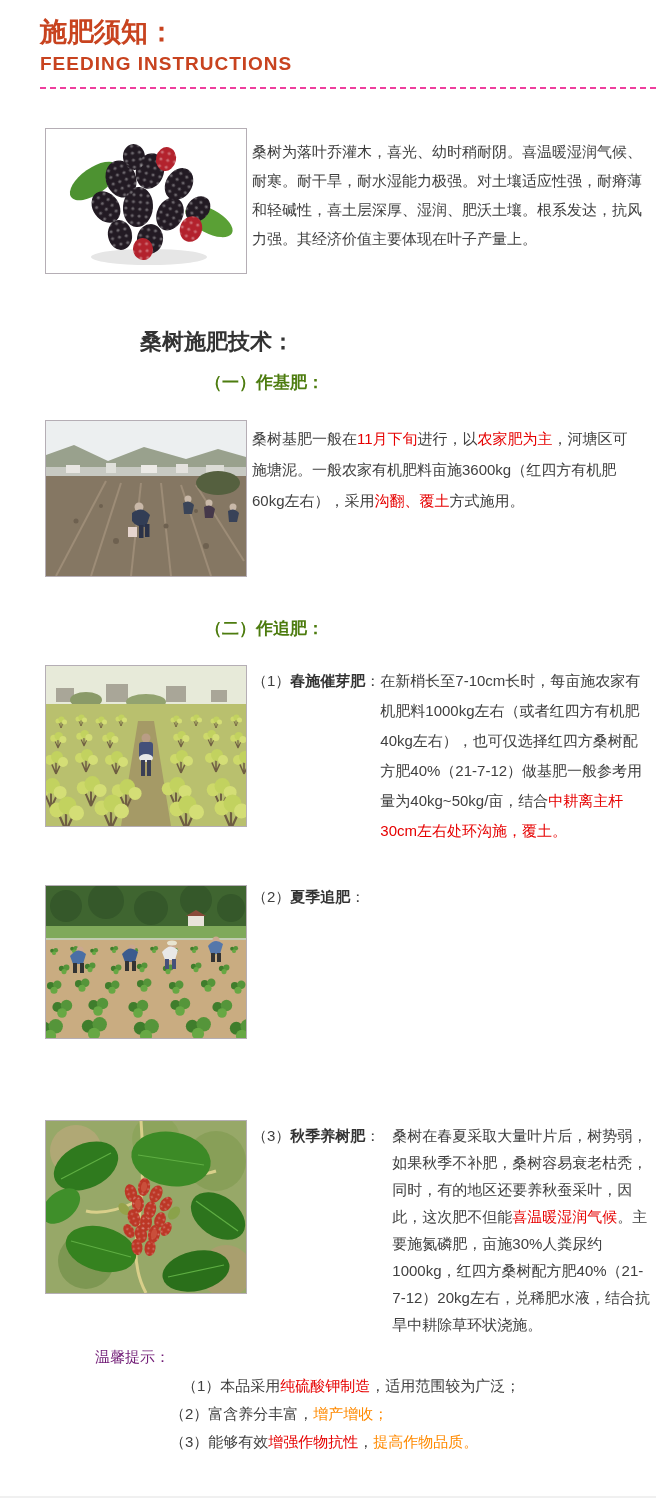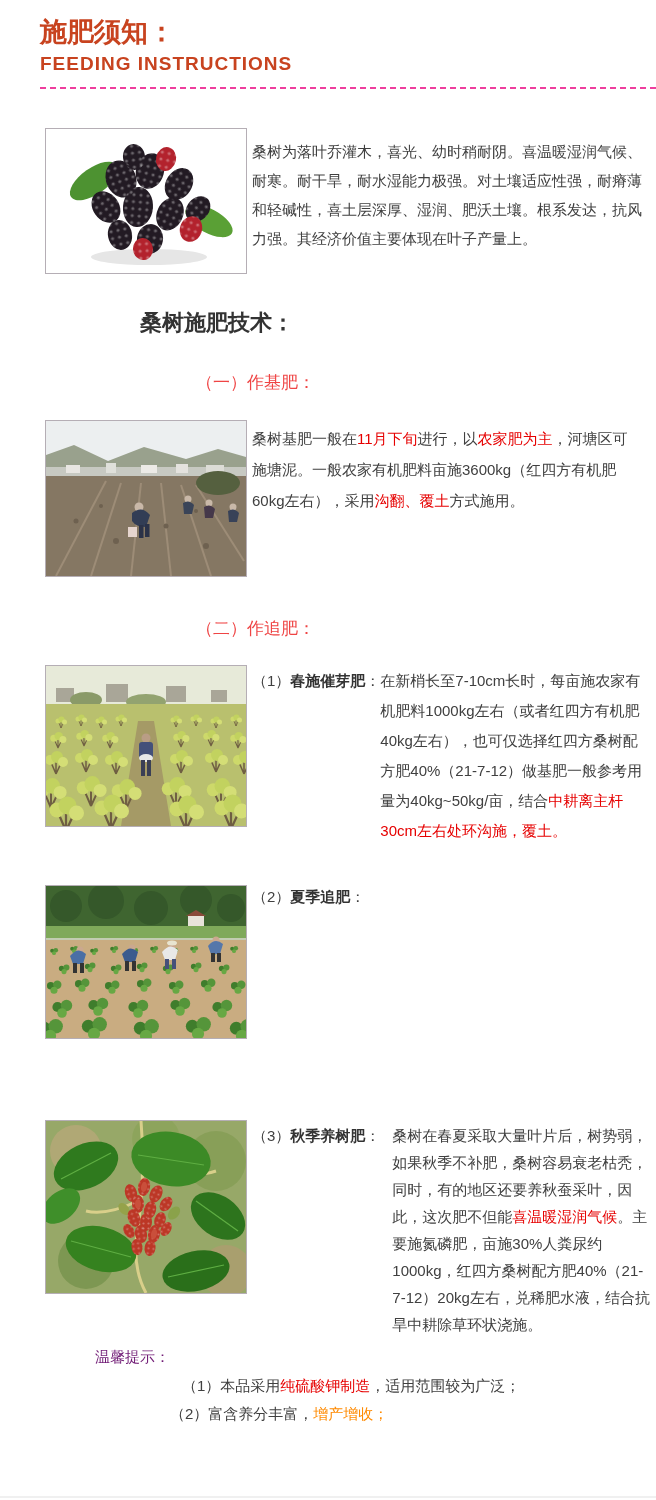--- a/index.html
+++ b/index.html
@@ -7,22 +7,22 @@
         font-family:"Liberation Sans","DejaVu Sans",sans-serif;color:#404040;}
   .abs{position:absolute;}
   .h-main{font-size:27px;font-weight:bold;color:#c8431f;line-height:32px;}
   .h-sub{font-size:19px;font-weight:bold;color:#c8431f;letter-spacing:1px;line-height:24px;}
   .divider{border-top:2px dashed #ee3e9e;height:0;}
   .photo{display:block;border:1px solid #b5aeb5;background:#fff;}
   .txt{font-size:15px;color:#404040;}
   .lh29{line-height:29px;} .lh31{line-height:31px;} .lh30{line-height:30px;}
   .lh27{line-height:27px;gap:12px;} .lh26{line-height:26px;} .lh28{line-height:28px;}
   .h-tech{font-size:22px;font-weight:bold;color:#333;}
-  .h-section{font-size:17px;font-weight:normal;color:#ef4444;}
-  .item{display:flex;font-size:15px;}
+  .h-section{font-size:17px;font-weight:bold;color:#4d7c0f;margin-left:9px;}
+  .item{display:flex;font-size:15px;justify-content:flex-end;}
   .item-head{white-space:nowrap;flex:0 0 auto;}
   .item-name{font-weight:bold;color:#333;}
   .item-body{flex:1 1 auto;}
   .c-red{color:#e60000;}
   .c-orange{color:#ff8a00;}
   .tips-title{font-size:15px;color:#701a75;}
   .tip-line{font-size:15px;}
   .bottom-line{border-top:2px solid #f0f0f0;height:0;}
 </style>
 </head>
@@ -61,21 +61,21 @@
     <ellipse cx="103" cy="128" rx="58" ry="8" fill="#e6e6e6"></ellipse>
     <ellipse cx="48" cy="52" rx="28" ry="13" transform="rotate(-35 48 52)" fill="#4d9231"></ellipse>
     <ellipse cx="163" cy="92" rx="26" ry="12" transform="rotate(28 163 92)" fill="#5aa035"></ellipse>
     <use href="#g1" fill="#221a23"></use>
     <use href="#g1" fill="url(#p1)"></use>
     <use href="#r1" fill="#b3222d"></use>
     <use href="#r1" fill="url(#p1)"></use>
   </svg>
   <div class="abs txt lh29" style="left:252px;top:139px;width:392px;font-family:Liberation Mono, monospace;">桑树为落叶乔灌木，喜光、幼时稍耐阴。喜温暖湿润气候、耐寒。耐干旱，耐水湿能力极强。对土壤适应性强，耐瘠薄和轻碱性，喜土层深厚、湿润、肥沃土壤。根系发达，抗风力强。其经济价值主要体现在叶子产量上。</div>
 
-  <div class="abs h-tech" style="left:140px;top:308px;">桑树施肥技术：</div>
+  <div class="abs h-tech" style="left:140px;top:327px;">桑树施肥技术：</div>
 
   <div class="abs h-section" style="left:196px;top:371px;">（一）作基肥：</div>
 
   <svg class="abs photo" style="left:45px;top:420px;" width="200" height="155" viewBox="0 0 200 155" aria-label="field-base-fertilizing-photo">
     <rect width="200" height="60" fill="#eceff0"></rect>
     <path d="M0,48 L0,34 L28,24 L62,40 L98,26 L140,38 L172,28 L200,36 L200,48 Z" fill="#99a18d"></path>
     <rect y="46" width="200" height="10" fill="#c7c9c2"></rect>
     <g>
       <rect x="20" y="44" width="14" height="8" fill="#e8e6e2"></rect>
       <rect x="60" y="42" width="10" height="10" fill="#dfe0da"></rect>
@@ -253,21 +253,21 @@
       <ellipse cx="126" cy="57" rx="5" ry="2.5" fill="#e8e4cf"></ellipse>
       <path d="M116,66 Q124,56 132,64 L129,74 L119,74 Z" fill="#e8e8e8"></path>
       <rect x="119" y="73" width="4" height="10" fill="#44507a"></rect>
         <rect x="126" y="73" width="4" height="10" fill="#44507a"></rect>
       <circle cx="170" cy="54" r="3.5" fill="#caa88f"></circle>
       <path d="M162,60 Q169,51 177,58 L174,68 L165,68 Z" fill="#5577aa"></path>
       <rect x="165" y="67" width="4" height="9" fill="#333"></rect>
         <rect x="171" y="67" width="4" height="9" fill="#333"></rect>
     </g>
   </svg>
-  <div class="abs item lh26" style="left:252px;top:884px;width:398px;">
+  <div class="abs item lh26" style="left:252px;top:884px;width:398px;flex-direction:column;">
     <div class="item-head"><span>（2）</span><span class="item-name">夏季追肥</span><span>：</span></div>
   </div>
 
   <svg class="abs photo" style="left:45px;top:1120px;" width="200" height="172" viewBox="0 0 200 172" aria-label="mulberry-branch-fruit-photo">
     <defs>
       <pattern id="p5" width="5" height="5" patternUnits="userSpaceOnUse">
         <circle cx="2.5" cy="2.5" r="1.1" fill="rgba(255,255,255,0.3)"></circle>
       </pattern>
       <g id="br5">
         <ellipse cx="85" cy="72" rx="6" ry="9" transform="rotate(-15 85 72)"></ellipse>
@@ -326,16 +326,17 @@
     </g>
   </svg>
   <div class="abs item lh27" style="left:252px;top:1122px;width:398px;">
     <div class="item-head"><span>（3）</span><span class="item-name">秋季养树肥</span><span>：</span></div>
     <div class="item-body"><span>桑树在春夏采取大量叶片后，树势弱，如果秋季不补肥，桑树容易衰老枯秃，同时，有的地区还要养秋蚕采叶，因此，这次肥不但能</span><span class="c-red">喜温暖湿润气候</span><span>。主要施氮磷肥，亩施30%人粪尿约1000kg，红四方桑树配方肥40%（21-7-12）20kg左右，兑稀肥水液，结合抗旱中耕除草环状浇施。</span></div>
   </div>
 
   <div class="abs tips-title" style="left:95px;top:1348px;">温馨提示：</div>
   <div class="abs tip-line lh28" style="left:182px;top:1372px;"><span>（1）本品采用</span><span class="c-red">纯硫酸钾制造</span><span>，适用范围较为广泛；</span></div>
   <div class="abs tip-line lh28" style="left:170px;top:1400px;text-align:center;"><span>（2）富含养分丰富，</span><span class="c-orange">增产增收；</span></div>
+  <div class="abs tip-line lh28" style="left:170px;top:1428px;"><span>（3）能够有效</span><span class="c-red">增强作物抗性</span><span>，</span><span class="c-orange">提高作物品质。</span></div>
 
   <div class="abs bottom-line" style="left:0;top:1496px;width:656px;"></div>
 
 </div>
 
 </body></html>

